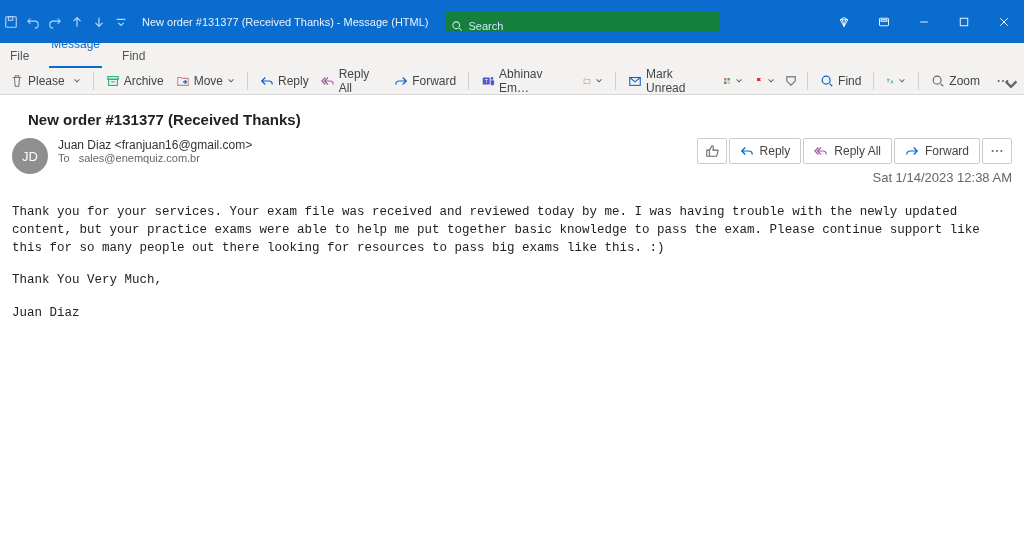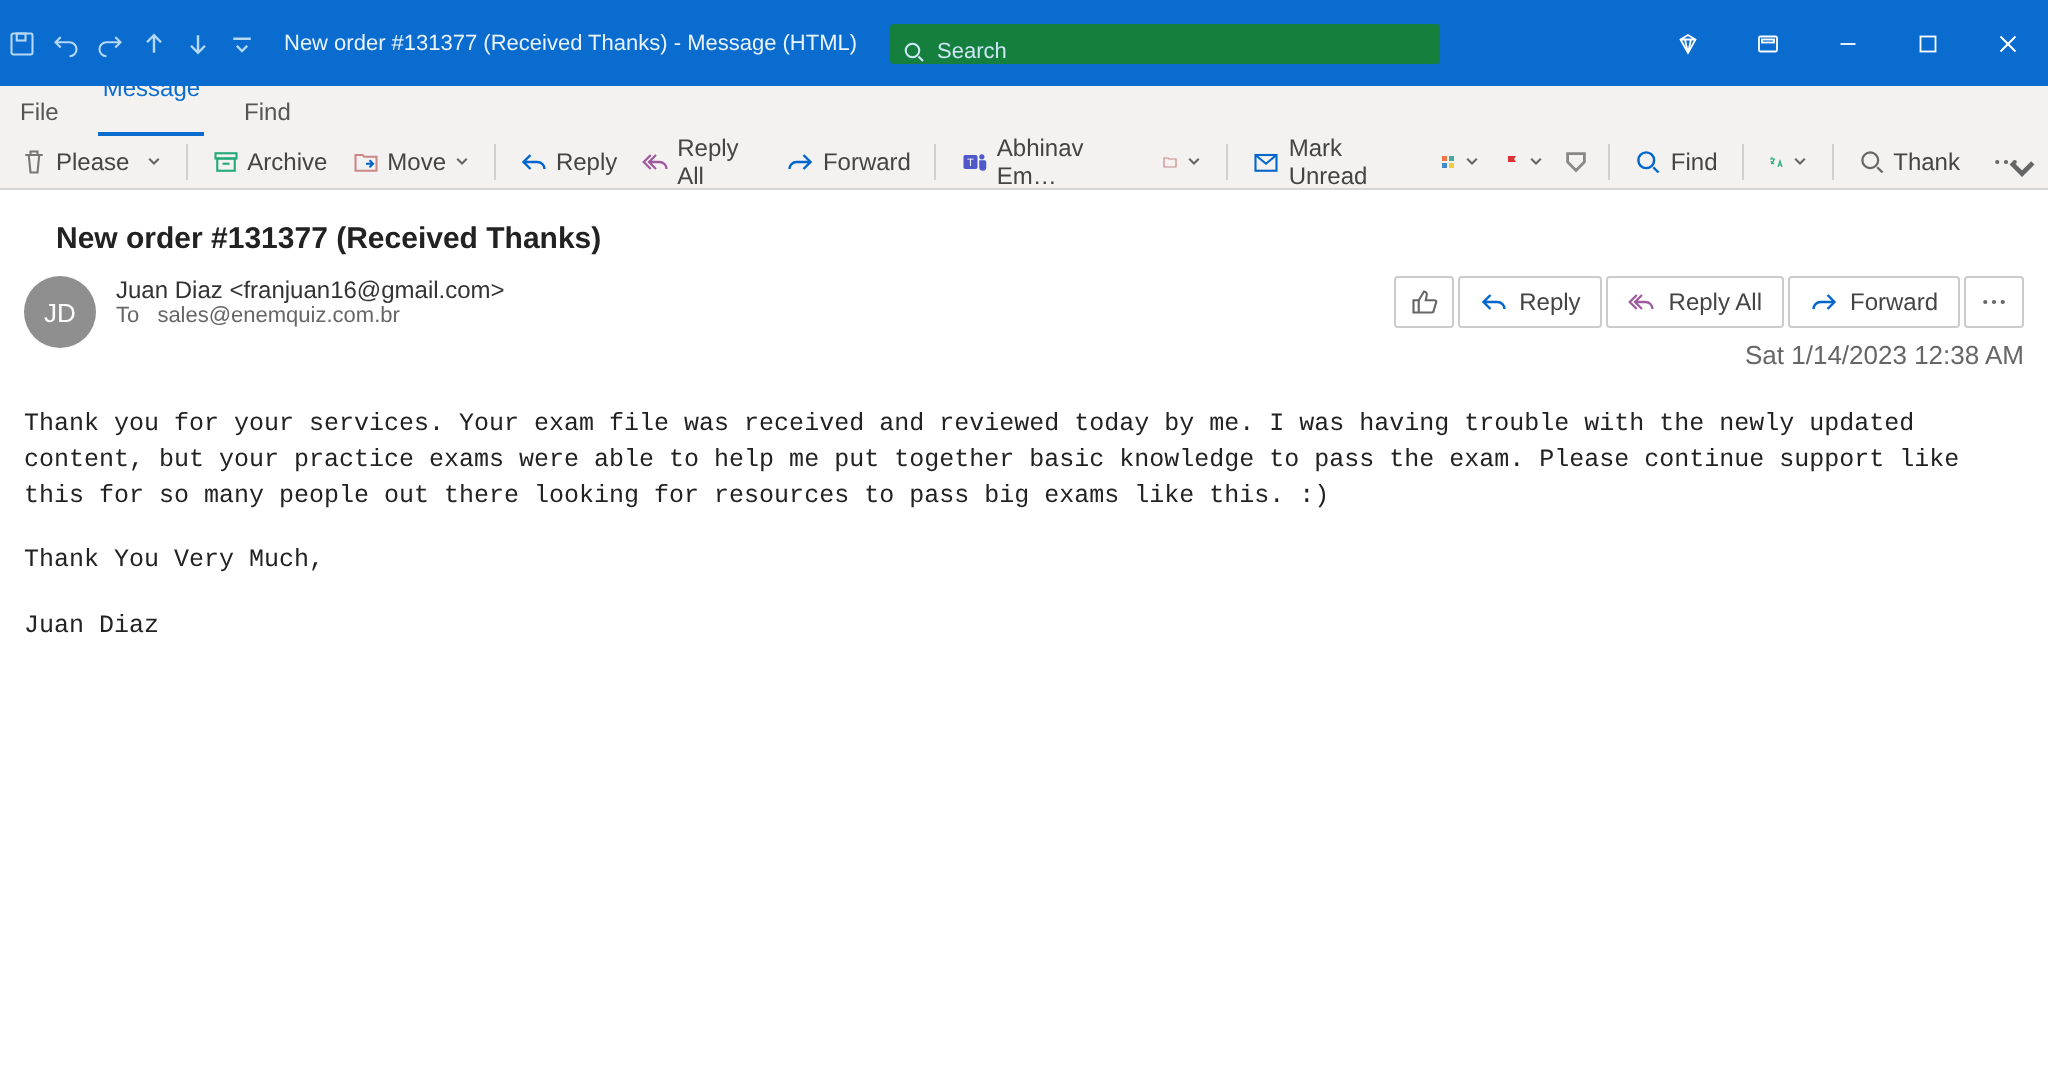--- a/index.html
+++ b/index.html
@@ -253,21 +253,21 @@
     <svg viewBox="0 0 10 10" fill="none" stroke="#666" stroke-width="1.3">
         <path d="M2 3l3 3 3-3"></path>
       </svg>
   </div>
   <div class="rsep"></div>
   <div class="rbtn">
     <svg viewBox="0 0 16 16" fill="none" stroke="#666" stroke-width="1.3">
         <circle cx="7" cy="7" r="4.5"></circle>
         <path d="M11 11l3 3"></path>
       </svg>
-    <span>Thank</span>
+    <span>Zoom</span>
   </div>
   <div class="rbtn" style="padding:0 10px;color:#666">
     <svg viewBox="0 0 16 6" width="16" height="6" fill="currentColor">
         <circle cx="3" cy="3" r="1.2"></circle>
         <circle cx="8" cy="3" r="1.2"></circle>
         <circle cx="13" cy="3" r="1.2"></circle>
       </svg>
   </div>
   <div class="collapse">
       <svg viewBox="0 0 10 10" fill="none" stroke="#666" stroke-width="1.3">

